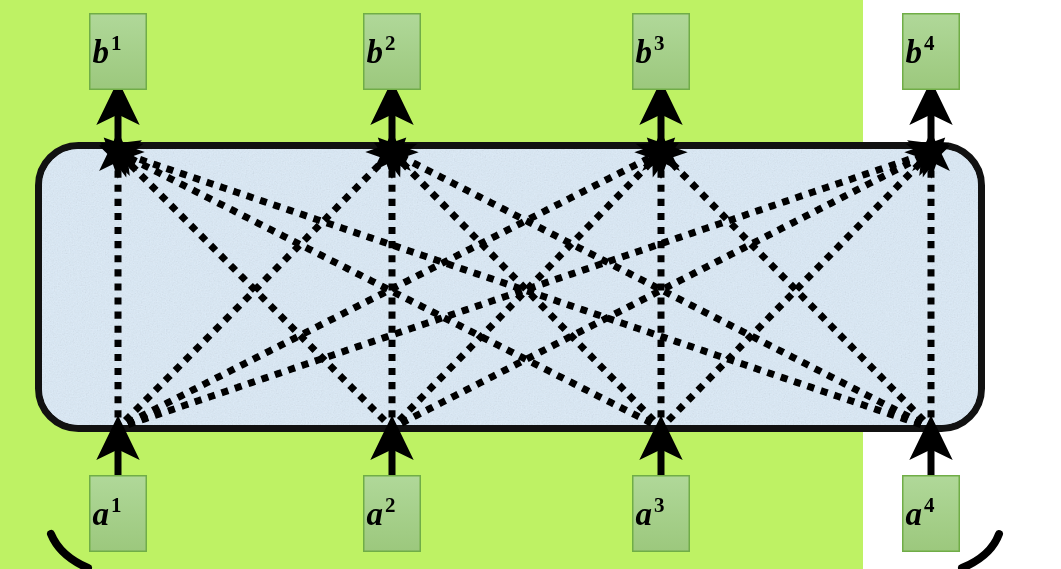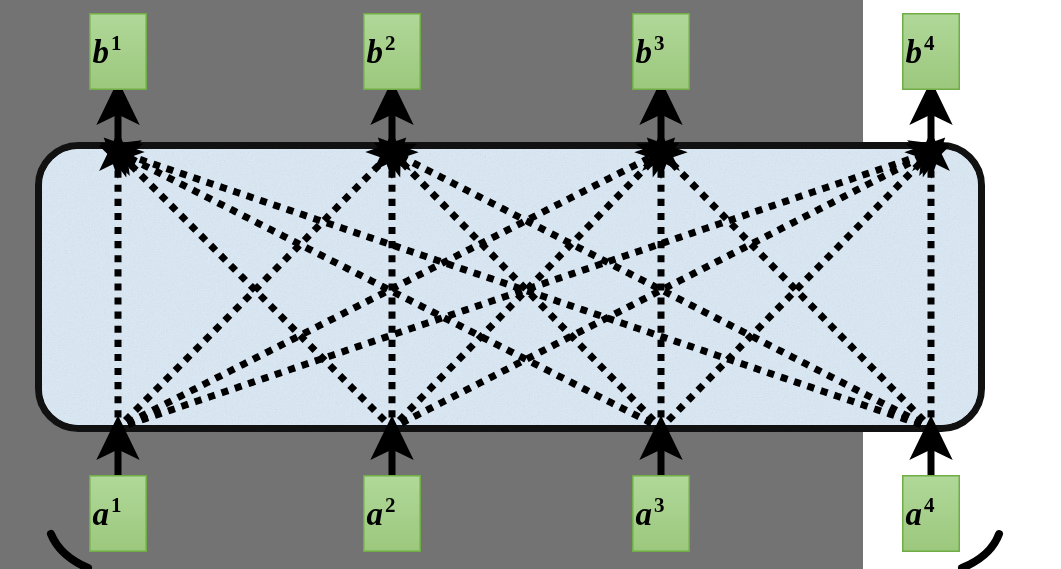--- a/index.html
+++ b/index.html
@@ -11,21 +11,21 @@
   body {
     width: 1061px;
     height: 569px;
     font-family: "Liberation Serif", "DejaVu Serif", serif;
     overflow: hidden;
   }
   #stage {
     position: relative;
     width: 863px;
     height: 569px;
-    background: #737373;
+    background: #bef264;
   }
   #diagram {
     position: absolute;
     left: 0;
     top: 0;
     width: 1061px;
     height: 569px;
     display: block;
   }
 </style>

